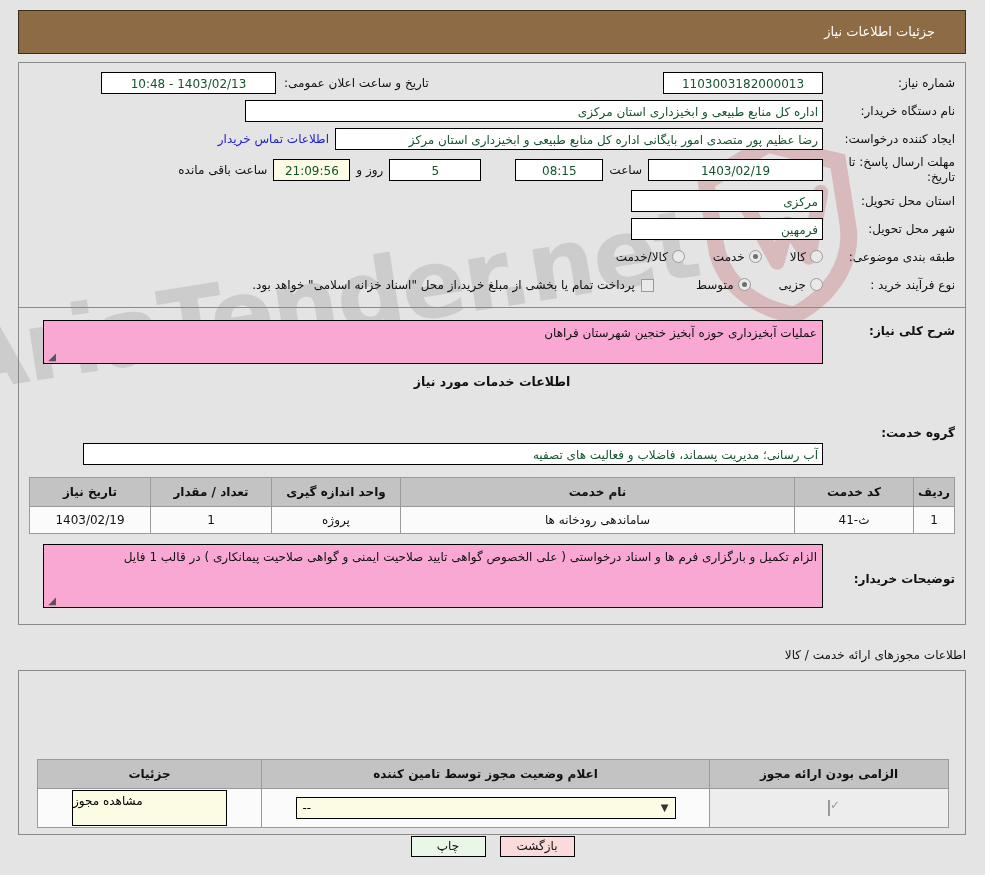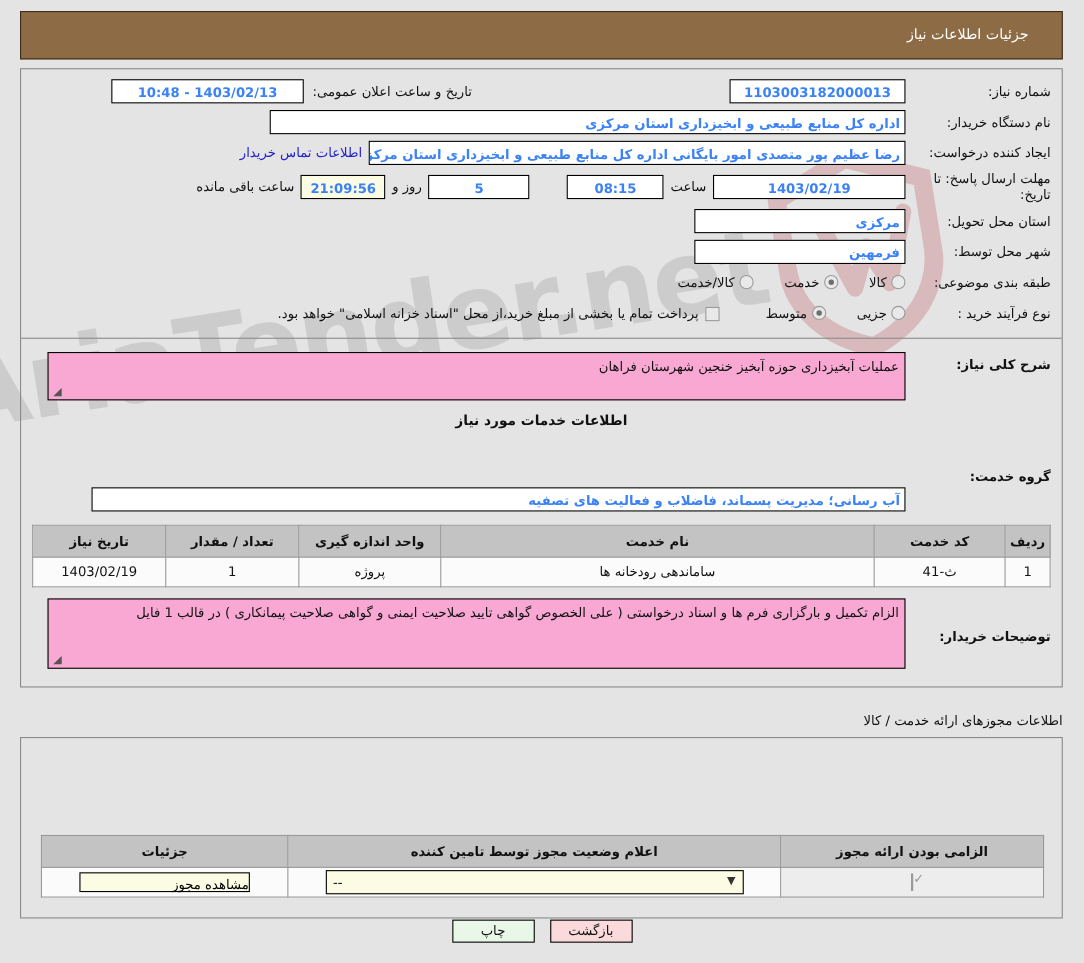--- a/index.html
+++ b/index.html
@@ -113,25 +113,24 @@
   .lbl-bold { font-weight: bold; }
 
   .fld {
     border: 1px solid #000;
     background: #fff;
     height: 22px;
     line-height: 22px;
     box-sizing: border-box;
     padding: 0 4px;
     font-size: 12px;
-    color: #3b82f6;
+    color: #14532d;
     overflow: hidden;
     white-space: nowrap;
     text-align: center;
-    font-weight: bold;
   }
   .fld.right { text-align: right; }
   .fld.cream { background: #fcfbe4; }
 
   .mini-lbl {
     font-size: 12px;
     padding: 0 6px;
     white-space: nowrap;
   }
 
@@ -287,27 +286,27 @@
     align-items: center;
     justify-content: space-between;
     width: 380px;
     margin: 0 auto;
     color: #000;
   }
   .sel .caret { font-size: 10px; color: #333; }
   .btn-view {
     border: 1px solid #000;
     background: #fcfbe4;
-    height: 18px;
+    height: 36px;
     line-height: 20px;
     box-sizing: border-box;
     font-size: 12px;
     width: 155px;
     margin: 0 auto;
-    text-align: right;
+    text-align: left;
     color: #000;
     cursor: pointer;
   }
 
   
   .btn-bar {
     position: absolute;
     left: 0;
     top: 836px;
     width: 985px;
@@ -384,21 +383,21 @@
       <div class="fld cream" style="width:77px;">21:09:56</div>
       <div class="mini-lbl">ساعت باقی مانده</div>
     </div>
 
     <div class="row">
       <div class="lbl lbl-w">استان محل تحویل:</div>
       <div class="fld right" style="width:192px;">مرکزی</div>
     </div>
 
     <div class="row">
-      <div class="lbl lbl-w">شهر محل توسط:</div>
+      <div class="lbl lbl-w">شهر محل تحویل:</div>
       <div class="fld right" style="width:192px;">فرمهین</div>
     </div>
 
     <div class="row">
       <div class="lbl lbl-w">طبقه بندی موضوعی:</div>
       <div class="radio-group">
         <div class="radio-item">
           <span class="radio"></span>
           <span>کالا</span>
         </div>

